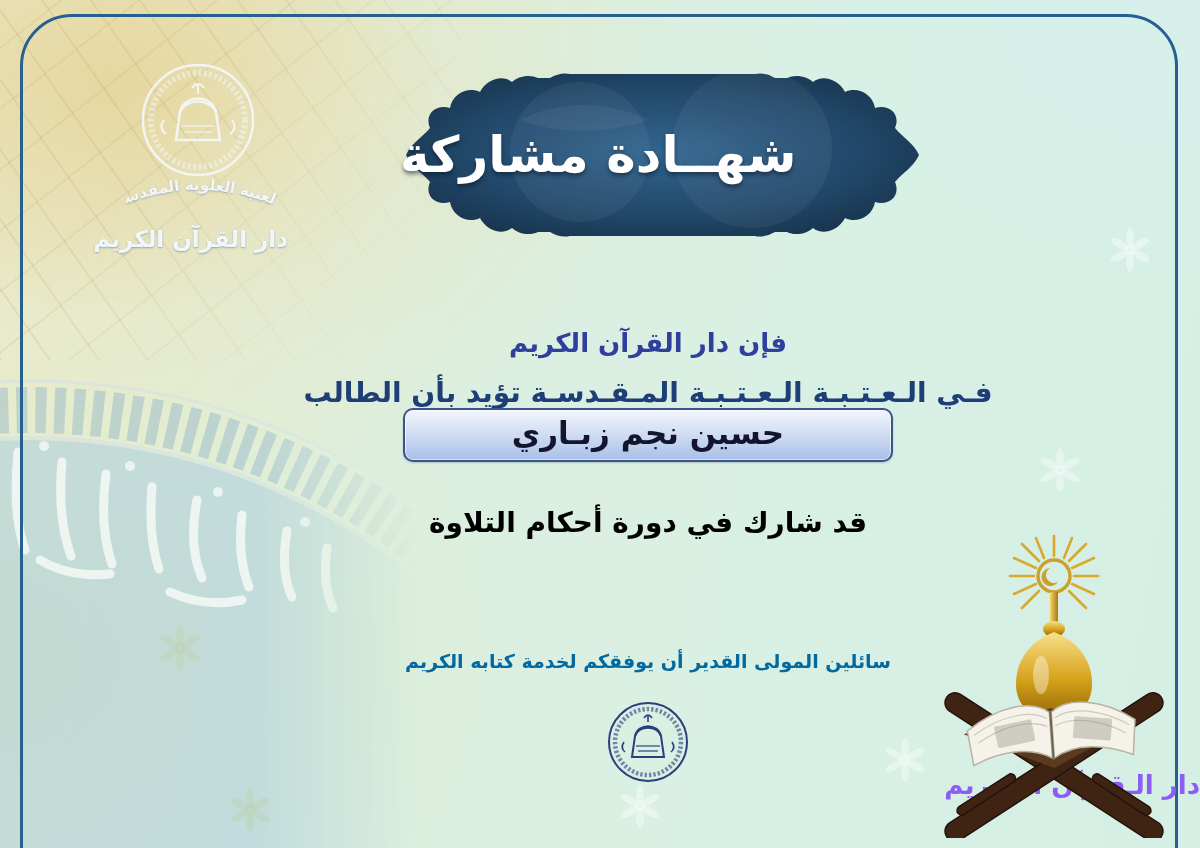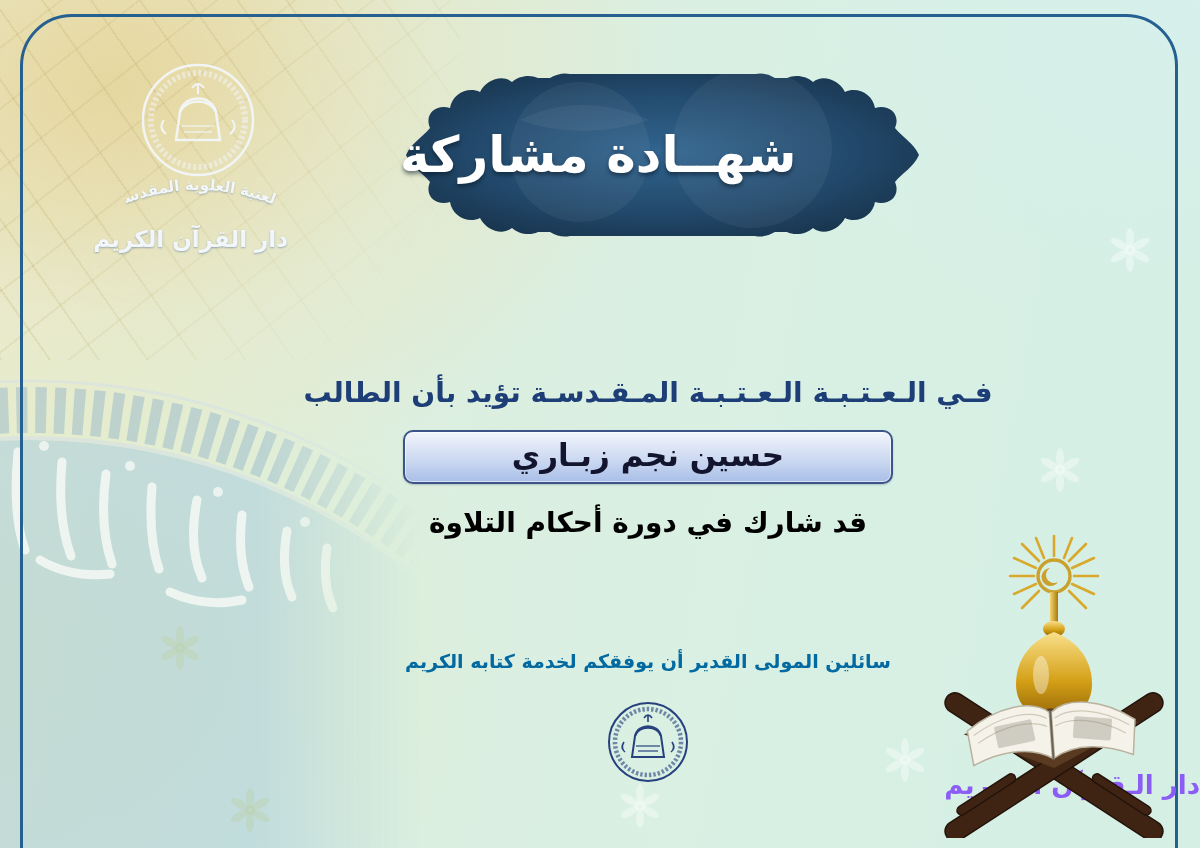--- a/index.html
+++ b/index.html
@@ -60,21 +60,21 @@
   .content { position:absolute; left:96px; right:0; top:0; bottom:0; }
   .tline { position:absolute; left:0; right:0; text-align:center; white-space:nowrap; font-weight:bold; }
   .hamd      { top:262px; font-size:25px; color:#2e3f9e; }
   .orgline   { top:328px; font-size:26px; color:#2e3f9e; }
   .authority { top:376px; font-size:28px; color:#1d3e76; }
   .course    { top:506px; font-size:28px; color:#000000; }
   .dates     { top:580px; font-size:26px; color:#1c3c70; }
   .prayer    { top:650px; font-size:19px; color:#0369a1; }
 
   .name-box {
-    position:absolute; top:430px; left:0; right:0; margin:0 auto;
+    position:absolute; top:408px; left:0; right:0; margin:0 auto;
     width:490px; height:54px; border-radius:10px;
     border:2px solid #3d5488;
     background:linear-gradient(#f2f5fc 0%, #ccd9f1 55%, #a9bfe8 100%);
     box-shadow:inset 0 0 0 1px rgba(255,255,255,.55), 0 1px 2px rgba(40,60,100,.25);
     display:flex; align-items:center; justify-content:center;
   }
   .name-box .name {
     font-size:31px; font-weight:bold; color:#13142e; white-space:nowrap;
     padding-bottom:4px;
   }
@@ -186,20 +186,21 @@
     <g fill="rgba(255,255,255,.05)">
       <circle cx="180" cy="92" r="70"></circle>
       <circle cx="352" cy="88" r="80"></circle>
       <path d="M120,60 q60,-30 130,0 q-70,22 -130,0"></path>
     </g>
   </svg>
   <div class="title">شهــادة مشاركة</div>
 </div>
 
 <div class="content">
+  <div class="tline orgline">فإن دار القرآن الكريم</div>
   <div class="tline authority">فـي الـعـتـبـة الـعـتـبـة المـقـدسـة تؤيد بأن الطالب</div>
 
   <div class="name-box">
     <span class="name">حسين نجم زبـاري</span>
   </div>
 
   <div class="tline course">قد شارك في دورة أحكام التلاوة</div>
   <div class="tline prayer">سائلين المولى القدير أن يوفقكم لخدمة كتابه الكريم</div>
 
   <div class="seal">

